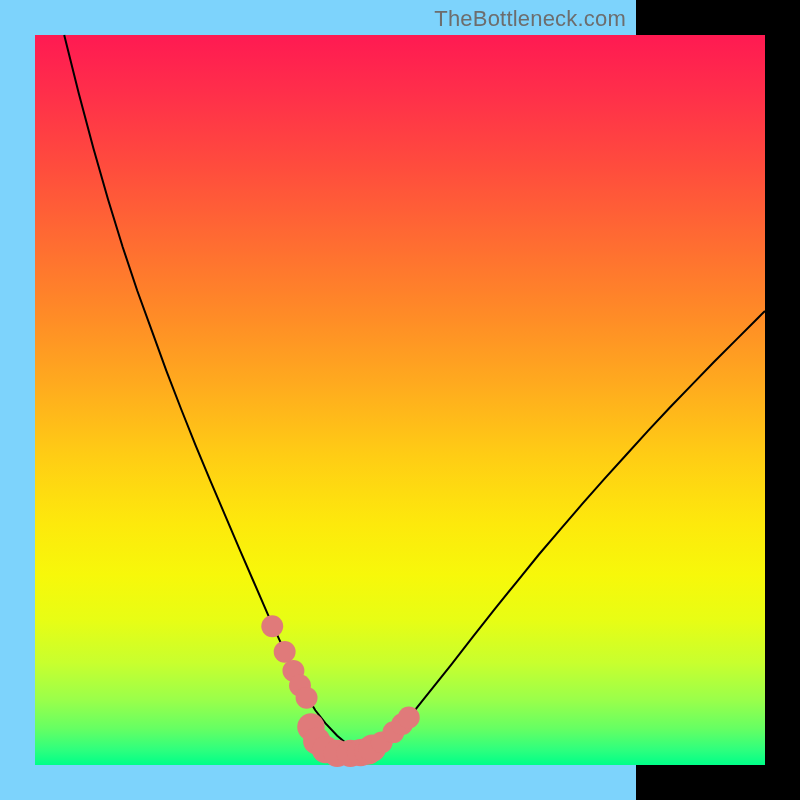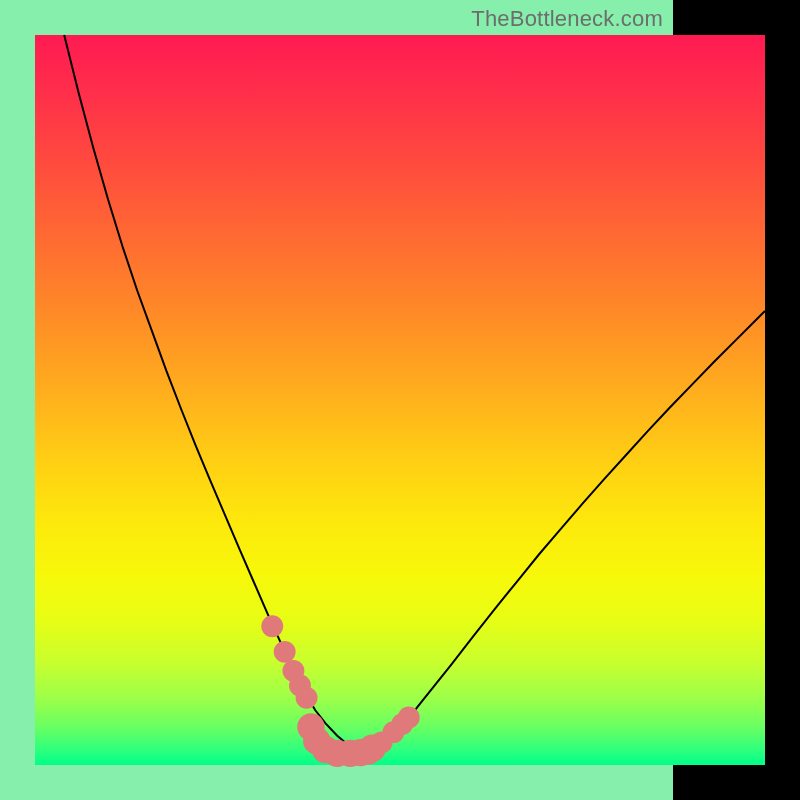--- a/index.html
+++ b/index.html
@@ -10,22 +10,21 @@
     background: #000;
     overflow: hidden;
     font-family: Arial, Helvetica, sans-serif;
   }
   .frame {
     position: absolute;
     top: 0;
     left: 0;
     width: 636px;
     height: 800px;
-    background: #86efac;
-    padding-left: 37px;
+    background: #7dd3fc;
   }
   .plot-area {
     position: absolute;
     top: 35px;
     left: 35px;
     width: 730px;
     height: 730px;
     
     background: linear-gradient(
       to bottom,

